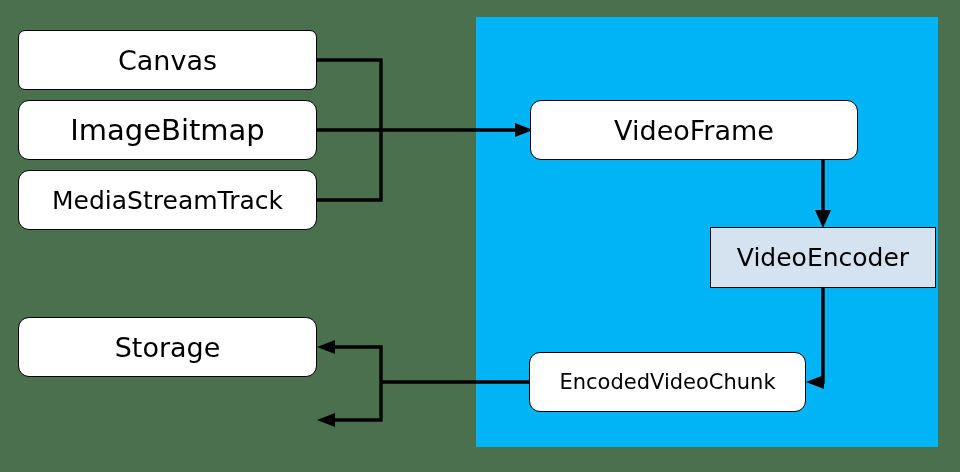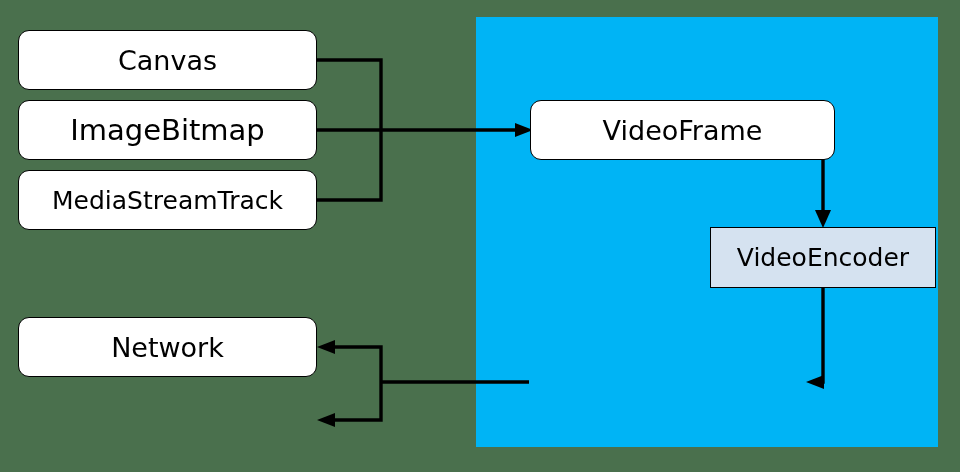--- a/index.html
+++ b/index.html
@@ -34,26 +34,26 @@
   }
   .node-label {
     display: block;
     line-height: 1;
   }
   .node.sharp {
     border-radius: 0;
     background: #d5e2f0;
     border-width: 1.6px;
   }
-  .t-canvas        { left: 18px;  top: 30px;  width: 299px; height: 60px; font-size: 27px; }
+  .t-canvas        { left: 18px;  top: 30px;  width: 299px; height: 60px; font-size: 27px; border-radius: 7px; }
   .t-imagebitmap   { left: 18px;  top: 100px; width: 299px; height: 60px; font-size: 29px; }
   .t-mediastream   { left: 18px;  top: 170px; width: 299px; height: 60px; font-size: 25px; text-align: center; }
   .t-storage       { left: 18px;  top: 317px; width: 299px; height: 60px; font-size: 27px; }
   .t-network       { left: 18px;  top: 390px; width: 299px; height: 60px; font-size: 27px; }
-  .t-videoframe    { left: 530px; top: 100px; width: 305px; height: 60px; font-size: 27px; }
+  .t-videoframe    { left: 530px; top: 100px; width: 328px; height: 60px; font-size: 27px; }
   .t-videoencoder  { left: 710px; top: 227px; width: 226px; height: 61px; font-size: 25px; }
   .t-encodedchunk  { left: 529px; top: 352px; width: 277px; height: 60px; font-size: 21px; }
 
   svg.wires {
     position: absolute;
     left: 0; top: 0;
     width: 960px;
     height: 472px;
     pointer-events: none;
   }
@@ -99,26 +99,29 @@
 
   <div class="node t-imagebitmap">
     <span class="node-label">ImageBitmap</span>
   </div>
 
   <div class="node t-mediastream">
     <span class="node-label">MediaStreamTrack</span>
   </div>
 
   <div class="node t-storage">
-    <span class="node-label">Network</span>
+    <span class="node-label">Storage</span>
   </div>
 
 
   <div class="node t-videoframe">
     <span class="node-label">VideoFrame</span>
   </div>
 
   <div class="node sharp t-videoencoder">
     <span class="node-label">VideoEncoder</span>
   </div>
 
+  <div class="node t-encodedchunk">
+    <span class="node-label">EncodedVideoChunk</span>
+  </div>
 
 </div>
 
 </body></html>

